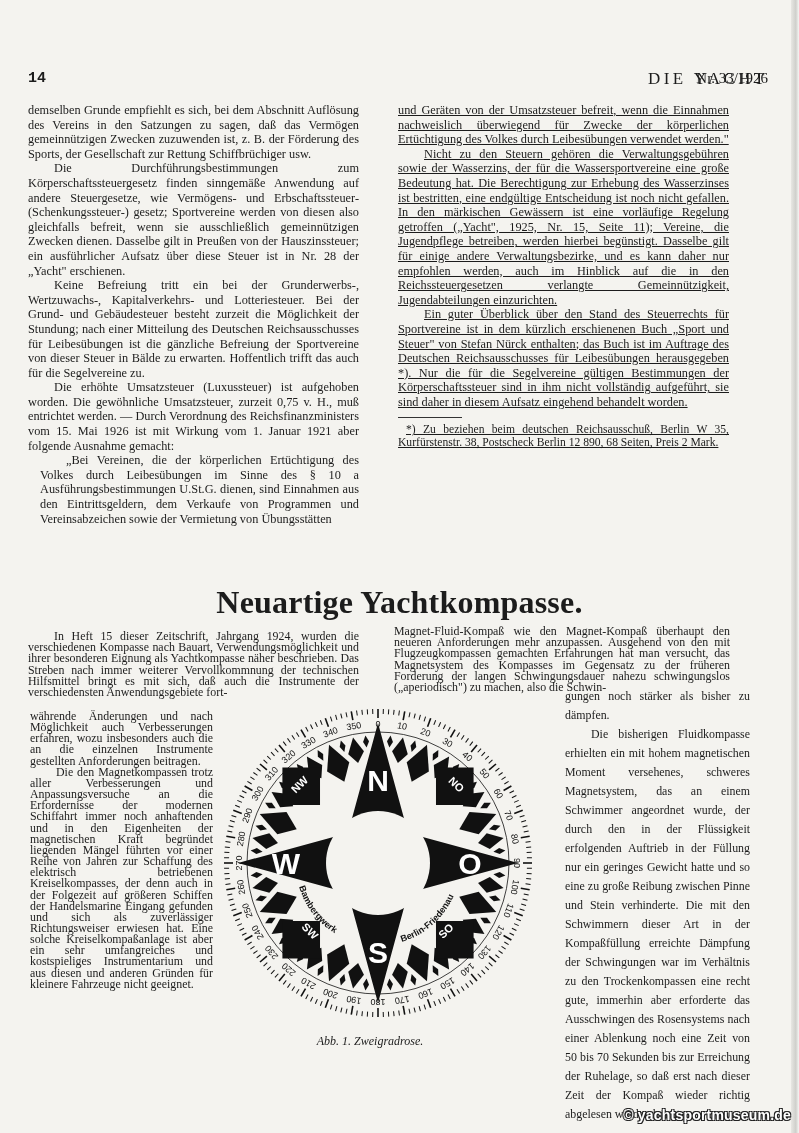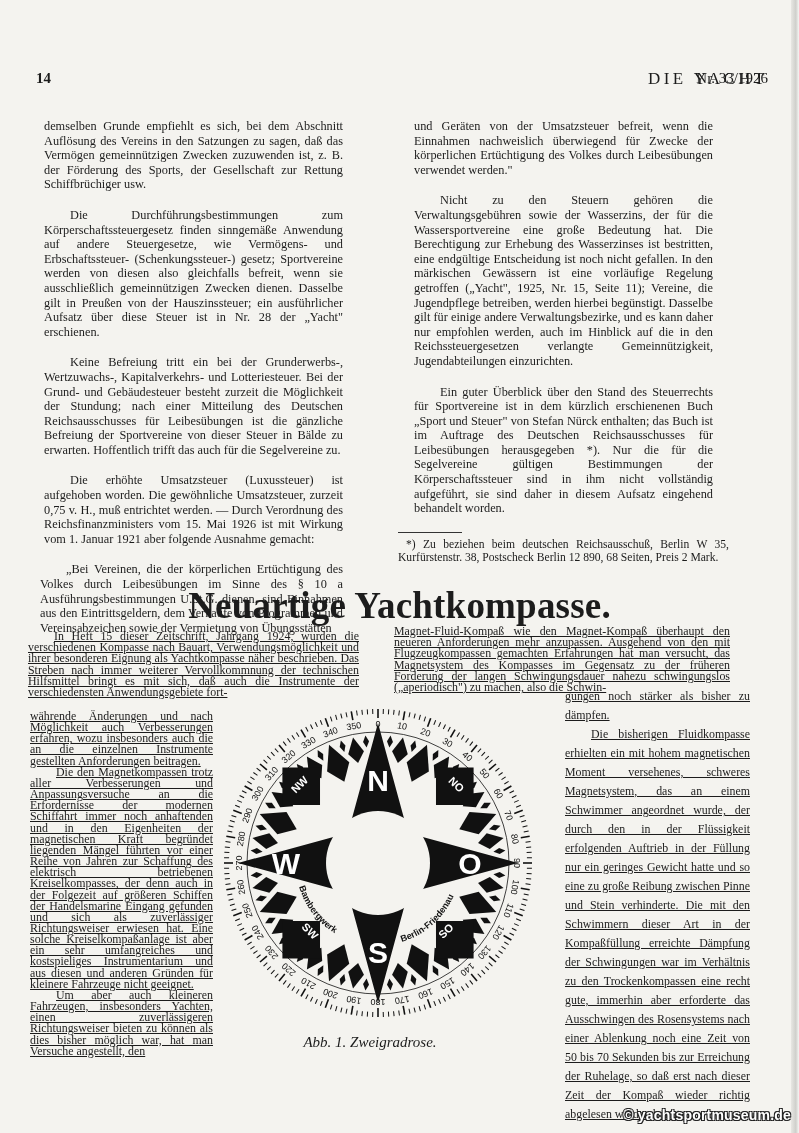--- a/index.html
+++ b/index.html
@@ -7,49 +7,49 @@
     width:799px; height:1133px; position:relative; overflow:hidden;
     background:#f4f3ef;
     font-family:"Liberation Serif", "DejaVu Serif", serif;
     color:#1c1c1c;
   }
   .page-edge {
     position:absolute; top:0; right:0; width:8px; height:1133px;
     background:linear-gradient(to right,#e8e7e3,#cfcfcb 60%,#f6f6f4);
   }
   .header { position:absolute; top:70px; left:28px; width:740px; height:22px; }
-  .page-num { position:absolute; left:8px; top:0; font-size:15px; font-weight:bold; }
+  .page-num { position:absolute; left:0; top:0; font-size:15px; font-weight:bold;font-family:Liberation Mono, monospace; }
   .mag-title { position:absolute; left:0; width:740px; text-align:right; top:-1px; font-size:17px; letter-spacing:3.5px; }
   .issue { position:absolute; right:0; top:0; font-size:15px; }
 
   .col { position:absolute; font-size:12.3px; line-height:14.6px; text-align:justify; }
-  .col p { margin:16px; text-indent:26px; }
+  .col p { margin:0; text-indent:26px; }
   .col p.noindent { text-indent:0; }
   .col p.quote { margin-left:12px; }
   .col1 { left:28px; top:103px; width:331px; }
-  .col2 { left:398px; top:103px; width:331px; }
+  .col2 { left:398px; top:103px; width:331px;text-decoration:underline; }
 
   .fn-rule { width:64px; border-top:1px solid #333; margin:8px 0 5px 0; }
   .footnote { font-size:11.6px; line-height:13px; text-align:justify; text-indent:8px; }
 
   .article-title {
     position:absolute; left:0; width:799px; top:584px; text-align:center;
-    font-size:37px; font-weight:bold; letter-spacing:0.2px;
+    font-size:32px; font-weight:bold; letter-spacing:0.2px;
   }
 
   .a-col { position:absolute; font-size:11.9px; line-height:11.2px; text-align:justify; }
-  .a-col p { margin:0; text-indent:26px;text-decoration:underline; }
+  .a-col p { margin:0; text-indent:26px; }
   .a-col p.noindent { text-indent:0; }
   .a-left-top { left:28px; top:631px; width:331px; }
   .a-left-narrow { left:30px; top:711px; width:183px; line-height:11.15px; }
   .a-right-top { left:394px; top:626px; width:336px; }
   .a-right-narrow { left:565px; top:687px; width:185px; line-height:19px; }
 
   .compass { position:absolute; left:222px; top:707px; width:312px; height:312px; }
-  .caption { position:absolute; left:300px; top:1034px; width:140px; font-style:italic; font-size:15px; text-align:center; }
+  .caption { position:absolute; left:300px; top:1034px; width:140px; font-style:italic; font-size:12px; text-align:center; }
 
   .watermark {
     position:absolute; right:8px; bottom:10px;
     font-family:"Liberation Sans", "DejaVu Sans", sans-serif;
     font-size:14px; font-weight:bold; color:#fff; letter-spacing:0.2px;
     text-shadow:-1px -1px 0 #222, 1px -1px 0 #222, -1px 1px 0 #222, 1px 1px 0 #222;
     padding-left:48px;
   }
 </style>
 </head>
@@ -81,21 +81,20 @@
 
 <div class="article-title">Neuartige Yachtkompasse.</div>
 
 <div class="a-col a-left-top">
   <p>In Heft 15 dieser Zeitschrift, Jahrgang 1924, wurden die verschiedenen Kompasse nach Bauart, Verwendungsmöglichkeit und ihrer besonderen Eignung als Yachtkompasse näher beschrieben. Das Streben nach immer weiterer Vervollkommnung der technischen Hilfsmittel bringt es mit sich, daß auch die Instrumente der verschiedensten Anwendungsgebiete fort-</p>
 </div>
 
 <div class="a-col a-left-narrow">
   <p class="noindent">währende Änderungen und nach Möglichkeit auch Verbesserungen erfahren, wozu insbesonders auch die an die einzelnen Instrumente gestellten Anforderungen beitragen.</p>
   <p>Die den Magnetkompassen trotz aller Verbesserungen und Anpassungsversuche an die Erfordernisse der modernen Schiffahrt immer noch anhaftenden und in den Eigenheiten der magnetischen Kraft begründet liegenden Mängel führten vor einer Reihe von Jahren zur Schaffung des elektrisch betriebenen Kreiselkompasses, der denn auch in der Folgezeit auf größeren Schiffen der Handelsmarine Eingang gefunden und sich als zuverlässiger Richtungsweiser erwiesen hat. Eine solche Kreiselkompaßanlage ist aber ein sehr umfangreiches und kostspieliges Instrumentarium und aus diesen und anderen Gründen für kleinere Fahrzeuge nicht geeignet.</p>
-  <p>Um aber auch kleineren Fahrzeugen, insbesonders Yachten, einen zuverlässigeren Richtungsweiser bieten zu können als dies bisher möglich war, hat man Versuche angestellt, den</p>
 </div>
 
 <div class="a-col a-right-top">
   <p class="noindent">Magnet-Fluid-Kompaß wie den Magnet-Kompaß überhaupt den neueren Anforderungen mehr anzupassen. Ausgehend von den mit Flugzeugkompassen gemachten Erfahrungen hat man versucht, das Magnetsystem des Kompasses im Gegensatz zu der früheren Forderung der langen Schwingungsdauer nahezu schwingungslos („aperiodisch") zu machen, also die Schwin-</p>
 </div>
 
 <div class="a-col a-right-narrow">
   <p class="noindent">gungen noch stärker als bisher zu dämpfen.</p>
   <p>Die bisherigen Fluidkompasse erhielten ein mit hohem magnetischen Moment versehenes, schweres Magnetsystem, das an einem Schwimmer angeordnet wurde, der durch den in der Flüssigkeit erfolgenden Auftrieb in der Füllung nur ein geringes Gewicht hatte und so eine zu große Reibung zwischen Pinne und Stein verhinderte. Die mit den Schwimmern dieser Art in der Kompaßfüllung erreichte Dämpfung der Schwingungen war im Verhältnis zu den Trockenkompassen eine recht gute, immerhin aber erforderte das Ausschwingen des Rosensystems nach einer Ablenkung noch eine Zeit von 50 bis 70 Sekunden bis zur Erreichung der Ruhelage, so daß erst nach dieser Zeit der Kompaß wieder richtig abgelesen werden konnte.</p>
 </div>

